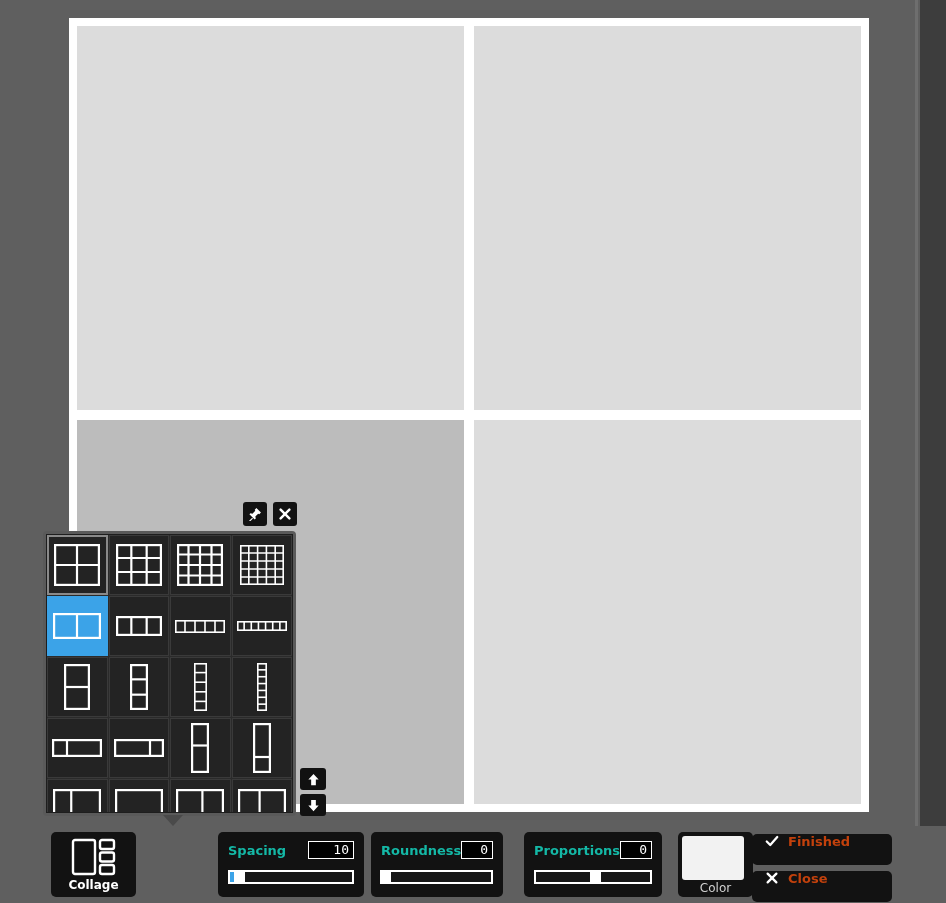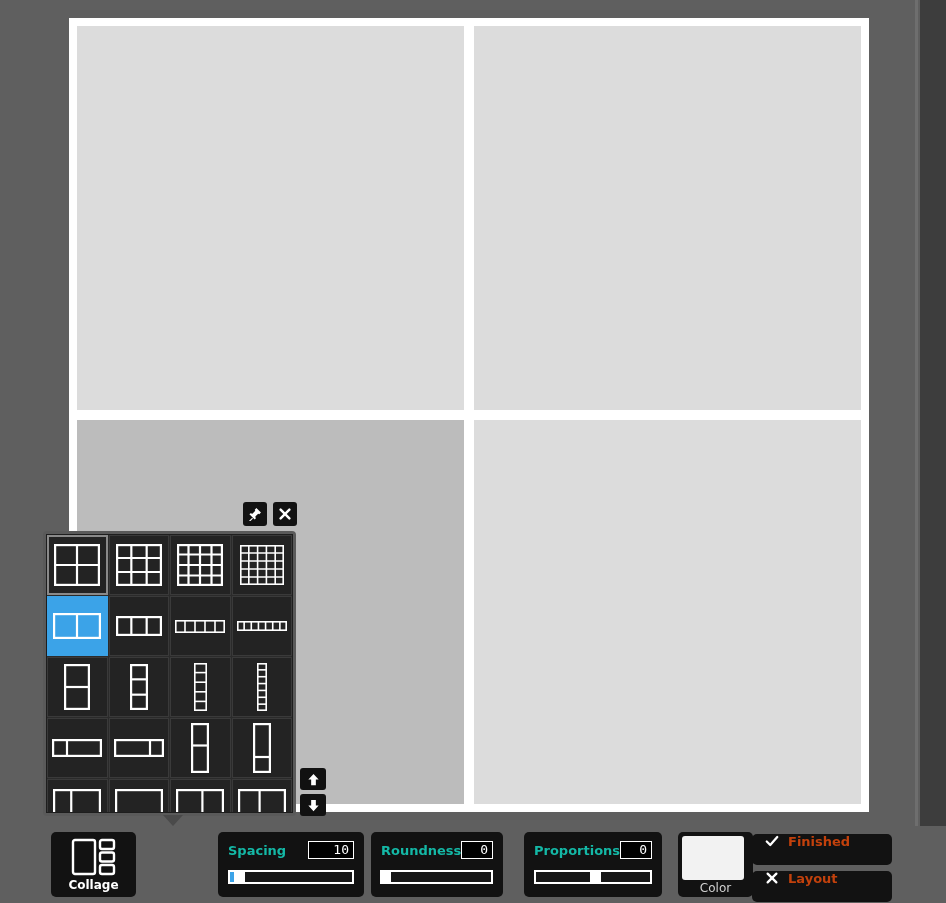--- a/index.html
+++ b/index.html
@@ -623,17 +623,17 @@
     <div class="tb-panel cmd-btn" style="left:752px;top:45px;">
       <span class="cmd-icon">
         <svg width="14" height="14" viewBox="0 0 16 16">
           <g stroke="#ffffff" stroke-width="2.6" stroke-linecap="round">
             <line x1="3" y1="3" x2="13" y2="13"></line>
             <line x1="13" y1="3" x2="3" y2="13"></line>
           </g>
         </svg>
 
       </span>
-      <span>Layout</span>
+      <span>Close</span>
     </div>
 
   </div>
 </div>
 
 </body></html>

